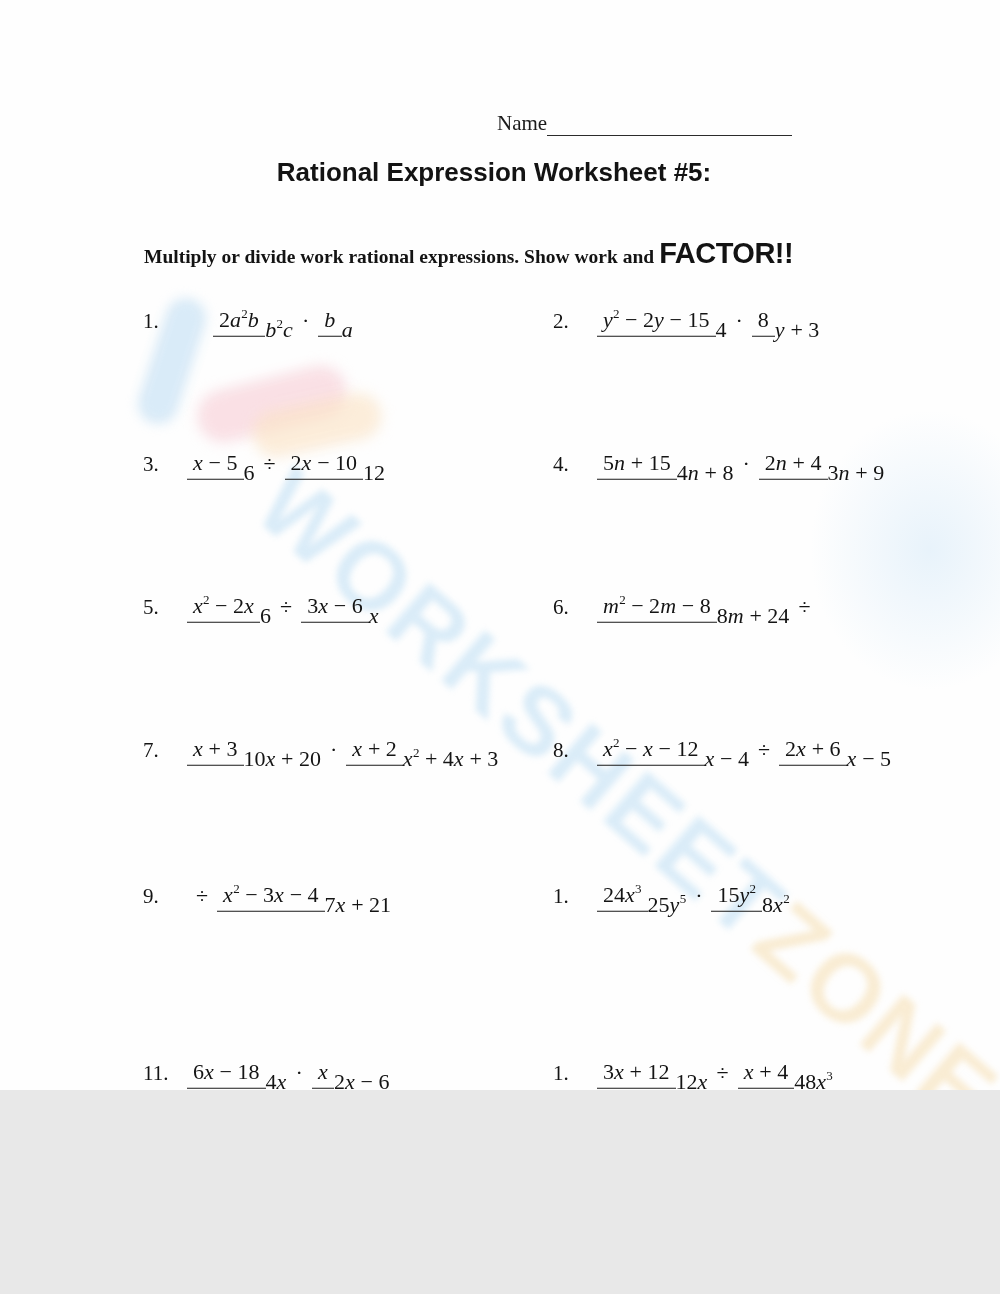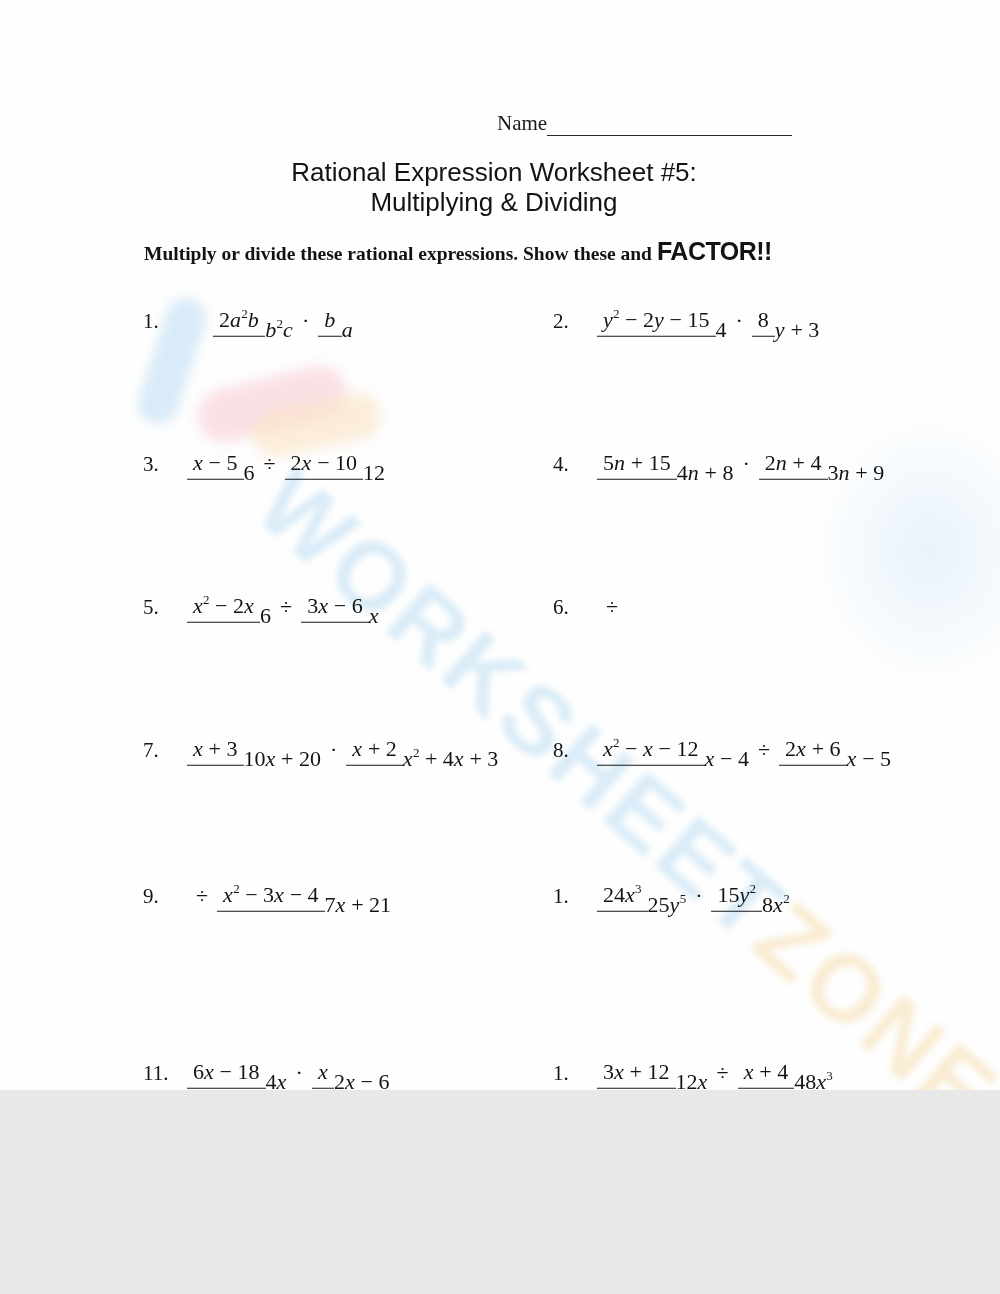--- a/index.html
+++ b/index.html
@@ -38,34 +38,34 @@
     font-family:"Liberation Serif",serif;font-size:21px;color:#1b1b1b;
     display:flex;align-items:flex-end;
   }
   .name-line{display:inline-block;width:245px;height:23px;
     border-bottom:1.8px solid #2b2b2b;}
 
   
   .title{
     position:absolute;left:0;top:157px;width:988px;
     text-align:center;
-    font-family:"Liberation Sans",sans-serif;font-weight:400;
+    font-family:"Liberation Sans",sans-serif;font-weight:700;
     font-size:26px;line-height:30px;color:#131313;
   }
 
   
   .instruction{
     position:absolute;left:144px;top:237px;
     display:flex;align-items:baseline;
     font-family:"Liberation Serif",serif;font-weight:bold;
     font-size:19.5px;color:#131313;white-space:nowrap;
   }
   .factor{
     font-family:"Liberation Sans",sans-serif;font-weight:700;
-    font-size:25px;margin-left:5px;letter-spacing:-0.5px;
+    font-size:29px;margin-left:5px;letter-spacing:-0.5px;
   }
 
   
   .prob{
     position:absolute;display:flex;align-items:center;
     transform:translateY(-50%);
     font-family:"Liberation Serif",serif;font-size:22px;color:#141414;
     white-space:nowrap;
   }
   .c1{left:143px;}  .c2{left:553px;}
@@ -91,25 +91,24 @@
 
   <div class="watermark"><span class="wm1">WORKSHEET</span><span class="wm2">ZONE</span></div>
 
   <div class="name-row">
     <span>Name</span>
       <span class="name-line"></span>
   </div>
 
   <div class="title">
     <div>Rational Expression Worksheet #5:</div>
-    <div>Multiplying &amp; Dividing</div>
   </div>
 
   <div class="instruction">
-    <span>Multiply or divide these rational expressions. Show these and </span>
+    <span>Multiply or divide work rational expressions. Show work and </span>
       <span class="factor">FACTOR!!</span>
   </div>
 
   <div id="problems">
       <div class="prob r0 c1">
     <span class="pnum">1.</span>
     <span class="frac f1" style="margin-left: 26px;">
       <span class="num">2<i>a</i><sup>2</sup><i>b</i></span>
       <span class="den"><i>b</i><sup>2</sup><i>c</i></span>
     </span>
@@ -162,20 +161,24 @@
       <span class="den">6</span>
     </span>
     <span class="op">÷</span>
     <span class="frac f2">
       <span class="num">3<i>x</i> − 6</span>
       <span class="den"><i>x</i></span>
     </span>
   </div>
       <div class="prob r2 c2">
     <span class="pnum">6.</span>
+    <span class="frac f1">
+      <span class="num"><i>m</i><sup>2</sup> − 2<i>m</i> − 8</span>
+      <span class="den">8<i>m</i> + 24</span>
+    </span>
     <span class="op">÷</span>
   </div>
       <div class="prob r3 c1">
     <span class="pnum">7.</span>
     <span class="frac f1">
       <span class="num"><i>x</i> + 3</span>
       <span class="den">10<i>x</i> + 20</span>
     </span>
     <span class="op">·</span>
     <span class="frac f2">

